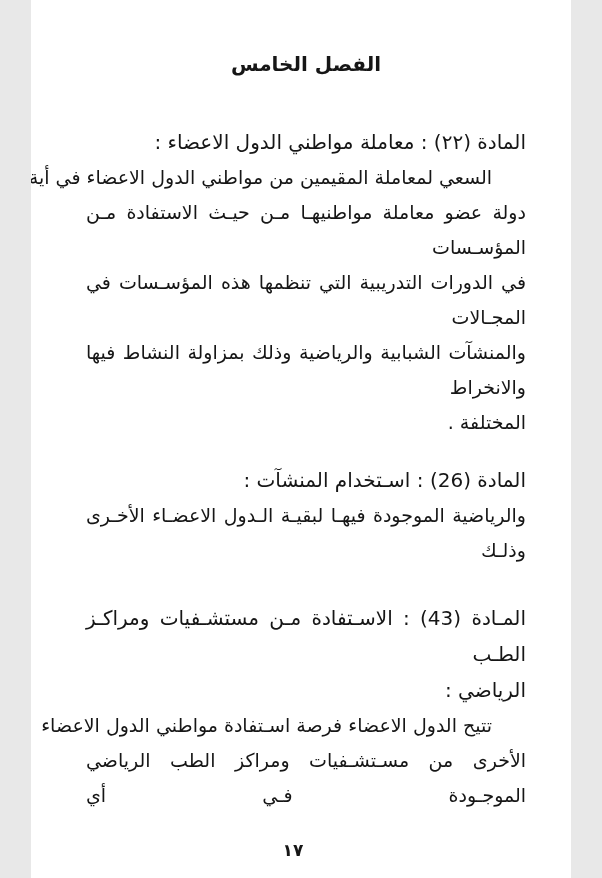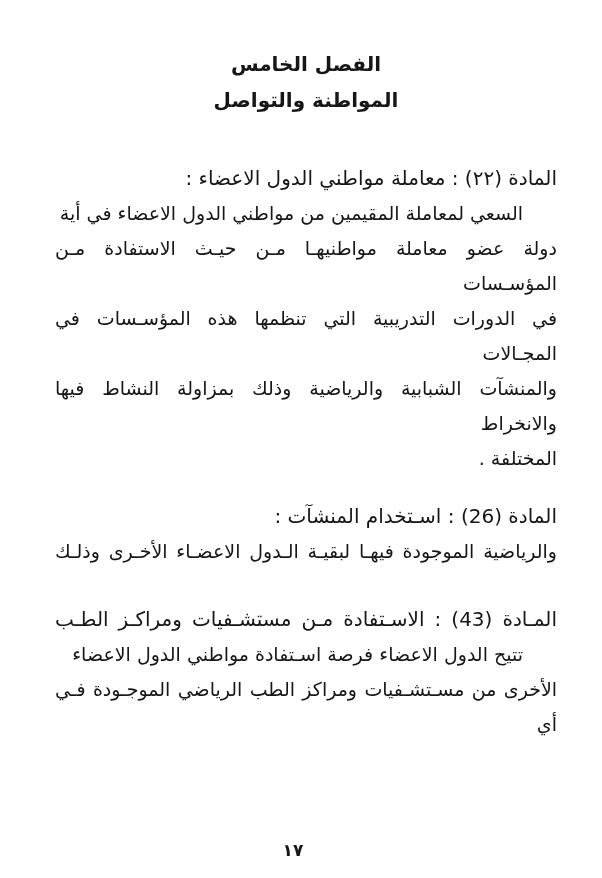--- a/index.html
+++ b/index.html
@@ -2,21 +2,21 @@
 <html lang="ar" dir="rtl"><head>
 <meta charset="utf-8">
 <style>
   html, body {
     margin: 0;
     padding: 0;
     background: #e8e8e8;
   }
   .page {
     position: relative;
-    width: 602px;
+    width: 540px;
     height: 878px;
     margin: 0 auto;
     background: #ffffff;
     color: #161616;
     font-family: "DejaVu Sans", sans-serif;
     direction: rtl;
     overflow: hidden;
     box-sizing: border-box;
     padding: 46px 45px 0 55px;
   }
@@ -75,21 +75,20 @@
     letter-spacing: 2px;
   }
 </style>
 </head>
 <body>
 
 <div class="page">
 
   <header class="doc-header">
     <div class="chapter-title">الفصل الخامس</div>
-    <div class="chapter-subtitle">المواطنة والتواصل</div>
   </header>
 
   <section class="article article-22">
     <div class="heading-line">المادة (٢٢) : معاملة مواطني الدول الاعضاء :</div>
     <div class="para">
       <div class="line first">السعي لمعاملة المقيمين من مواطني الدول الاعضاء في أية</div>
       <div class="line just">دولة عضو معاملة مواطنيهـا مـن حيـث الاستفادة مـن المؤسـسات</div>
       <div class="line just">في الدورات التدريبية التي تنظمها هذه المؤسـسات في المجـالات</div>
       <div class="line just">والمنشآت الشبابية والرياضية وذلك بمزاولة النشاط فيها والانخراط</div>
       <div class="line last">المختلفة .</div>
@@ -98,20 +97,21 @@
 
   <section class="article article-23">
     <div class="heading-line">المادة (26) : اسـتخدام المنشآت :</div>
     <div class="para">
       <div class="line just">والرياضية الموجودة فيهـا لبقيـة الـدول الاعضـاء الأخـرى وذلـك</div>
     </div>
   </section>
 
   <section class="article article-24">
     <div class="heading-line just">المـادة (43) : الاسـتفادة مـن مستشـفيات ومراكـز الطـب</div>
+    <div class="heading-line">الرياضي :</div>
     <div class="para">
       <div class="line first">تتيح الدول الاعضاء فرصة اسـتفادة مواطني الدول الاعضاء</div>
       <div class="line just">الأخرى من مسـتشـفيات ومراكز الطب الرياضي الموجـودة فـي أي</div>
 
     </div>
   </section>
 
   <div class="page-number">١٧</div>
 
 </div>

